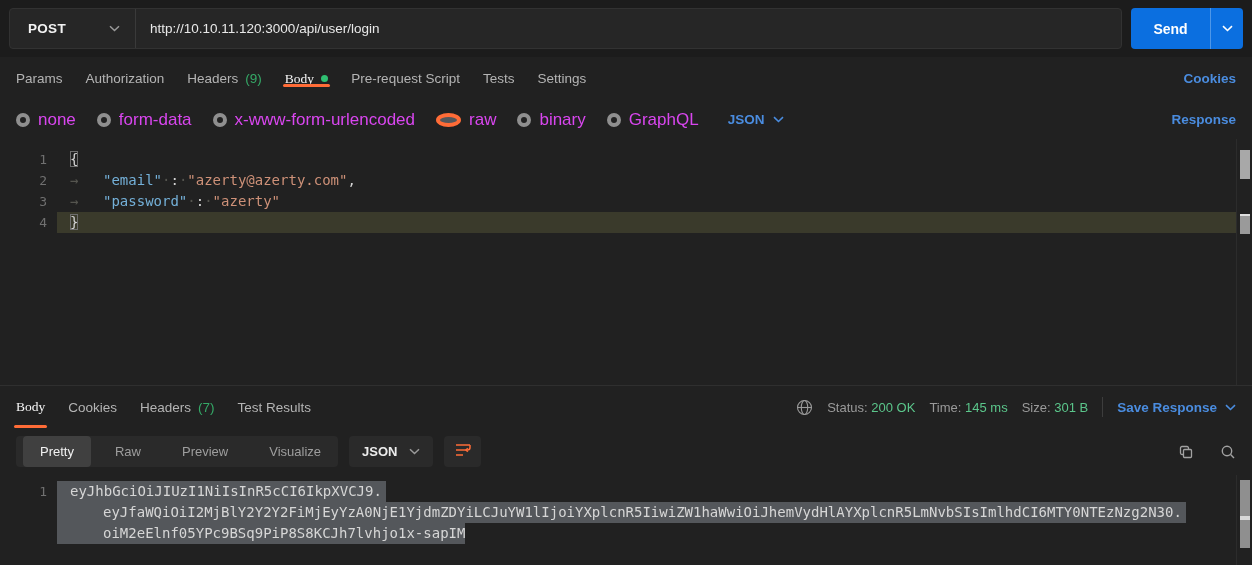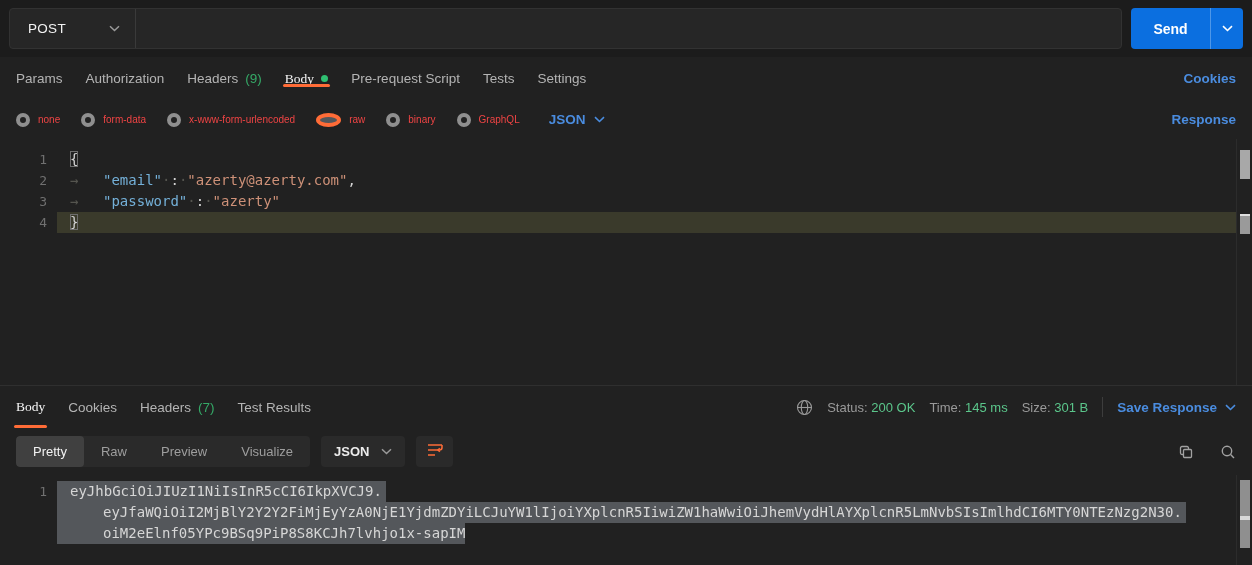--- a/index.html
+++ b/index.html
@@ -4,42 +4,42 @@
 <style>
   * { margin:0; padding:0; box-sizing:border-box; }
   html,body { width:1252px; height:565px; overflow:hidden; }
   body { background:#212121; font-family:"Liberation Sans", sans-serif; color:#d9d9d9; }
   .app { width:1252px; height:565px; display:flex; flex-direction:column; background:#212121; }
 
   
   .topbar { height:57px; flex:none; background:#1c1c1c; display:flex; align-items:center; gap:9px; padding:0 9px; }
   .url-container { flex:1; height:41px; display:flex; background:#262626; border:1px solid #323232; border-radius:4px; overflow:hidden; }
   .method { width:126px; flex:none; display:flex; align-items:center; justify-content:space-between; padding:0 15px 0 18px; border-right:1px solid #3a3a3a; cursor:pointer; }
-  .method-label { font-weight:normal; font-size:13.5px; color:#f2f2f2; letter-spacing:.3px; }
+  .method-label { font-weight:bold; font-size:13.5px; color:#f2f2f2; letter-spacing:.3px; }
   .chev { display:flex; align-items:center; color:#9a9a9a; }
   .url-field { flex:1; display:flex; align-items:center; padding:0 14px; font-size:13.5px; color:#e8e8e8; }
   .send-group { display:flex; height:41px; flex:none; }
   .send-main { width:79px; border:none; background:#0b6fe0; color:#fff; font-family:inherit; font-weight:bold; font-size:14px; border-radius:4px 0 0 4px; cursor:pointer; }
   .send-caret { width:33px; border:none; background:#0b6fe0; color:#fff; border-left:1px solid rgba(255,255,255,.28); border-radius:0 4px 4px 0; display:flex; align-items:center; justify-content:center; cursor:pointer; }
 
   
   .req-tabs { height:43px; flex:none; display:flex; align-items:center; padding:0 16px; }
   .tab { position:relative; display:flex; align-items:center; gap:7px; margin-right:23px; font-size:13.5px; color:#b4b4b4; cursor:pointer; white-space:nowrap; }
   .tab.active { color:#f5f5f5;font-family:Liberation Serif, serif; }
   .tab.active::after { content:""; position:absolute; left:-2px; right:-2px; bottom:0; height:3px; background:#ff6c37; border-radius:2px; }
   .count-green { color:#35a967; }
   .dot { width:7px; height:7px; border-radius:50%; background:#2fbf71; }
   .link { margin-left:auto; align-self:center; color:#4a8cdf; font-weight:bold; font-size:13.5px; cursor:pointer; }
 
   
   .radio-row { height:39px; flex:none; display:flex; align-items:center; padding:0 16px; }
   .radio-item { display:flex; align-items:center; gap:8px; margin-right:21px; cursor:pointer; }
   .radio { width:14px; height:14px; border-radius:50%; border:4px solid #8f8f8f; background:transparent; }
   .radio.sel { border-color:#ff6c37; }
-  .radio-label { font-size:10px; color:#ef4444; }
+  .radio-label { font-size:17px; color:#d946ef; }
   .lang-dd { display:flex; align-items:center; gap:9px; margin-left:8px; cursor:pointer; }
   .lang-dd .lang-label { color:#4a8cdf; font-weight:bold; font-size:13.5px; }
   .lang-dd .chev { color:#4a8cdf; }
 
   
   .editor { flex:1; position:relative; padding-top:10px; font-family:"DejaVu Sans Mono", monospace; font-size:14px; line-height:21px; }
   .ed-line, .rs-line { display:flex; height:21px; }
   .ln { width:57px; flex:none; text-align:right; padding-right:10px; color:#707070; font-size:13px; line-height:21px; font-family:"DejaVu Sans Mono", monospace; }
   .ed-code { flex:1; margin-right:16px; padding-left:13px; white-space:pre; color:#d4d4d4; }
   .ed-code.cur { background:#3a3a2b; }
@@ -58,21 +58,21 @@
   .resp-meta { margin-left:auto; display:flex; align-items:center; gap:14px; }
   .meta-pair { font-size:13px; color:#9a9a9a; white-space:nowrap; }
   .meta-pair .val { color:#5bc68b; }
   .vdiv { width:1px; height:20px; background:#3d3d3d; }
   .save-resp { display:flex; align-items:center; gap:8px; color:#4a8cdf; font-weight:bold; font-size:13.5px; cursor:pointer; }
   .save-resp .chev { color:#4a8cdf; }
 
   
   .resp-toolbar { height:47px; flex:none; display:flex; align-items:center; padding:0 16px; gap:11px; }
   .seg { display:flex; height:31px; background:#2a2a2a; border-radius:4px; overflow:hidden; }
-  .seg-item { padding:4px 17px; display:flex; align-items:center; font-size:13px; color:#9e9e9e; cursor:pointer; }
+  .seg-item { padding:4px 17px; display:flex; align-items:center; font-size:13px; color:#9e9e9e; cursor:pointer;margin-left:7px; }
   .seg-item.active { background:#404040; color:#f2f2f2; border-radius:4px; }
   .json-dd { height:31px; background:#2a2a2a; border-radius:4px; display:flex; align-items:center; gap:12px; padding:0 13px; cursor:pointer; }
   .json-dd .lbl { color:#ececec; font-weight:bold; font-size:13px; }
   .wrap-btn { height:31px; width:37px; background:#2a2a2a; border-radius:4px; display:flex; align-items:center; justify-content:center; cursor:pointer; }
   .tool-icons { margin-left:auto; display:flex; align-items:center; gap:26px; }
   .icon-btn { background:none; border:none; display:flex; align-items:center; cursor:pointer; color:#a2a2a2; }
 
   
   .resp-body { height:90px; flex:none; position:relative; padding-top:6px; font-family:"DejaVu Sans Mono", monospace; font-size:14px; line-height:21px; }
   .rs-code { flex:1; margin-right:16px; white-space:pre; display:flex; align-items:center; }
@@ -93,20 +93,23 @@
   <div class="topbar">
     <div class="url-container">
       <div class="method">
         <span class="method-label">POST</span>
         <span class="chev">
           <svg width="11" height="7" viewBox="0 0 11 7">
               <path d="M1 1.2l4.5 4.3L10 1.2" fill="none" stroke="currentColor" stroke-width="1.5"></path>
             </svg>
         </span>
       </div>
+      <div class="url-field">
+        <span>http://10.10.11.120:3000/api/user/login</span>
+      </div>
     </div>
     <div class="send-group">
       <button class="send-main">Send</button>
       <button class="send-caret">
         <span class="chev" style="color:#fff">
           <svg width="11" height="7" viewBox="0 0 11 7">
               <path d="M1 1.2l4.5 4.3L10 1.2" fill="none" stroke="currentColor" stroke-width="1.6"></path>
             </svg>
         </span>
       </button>

